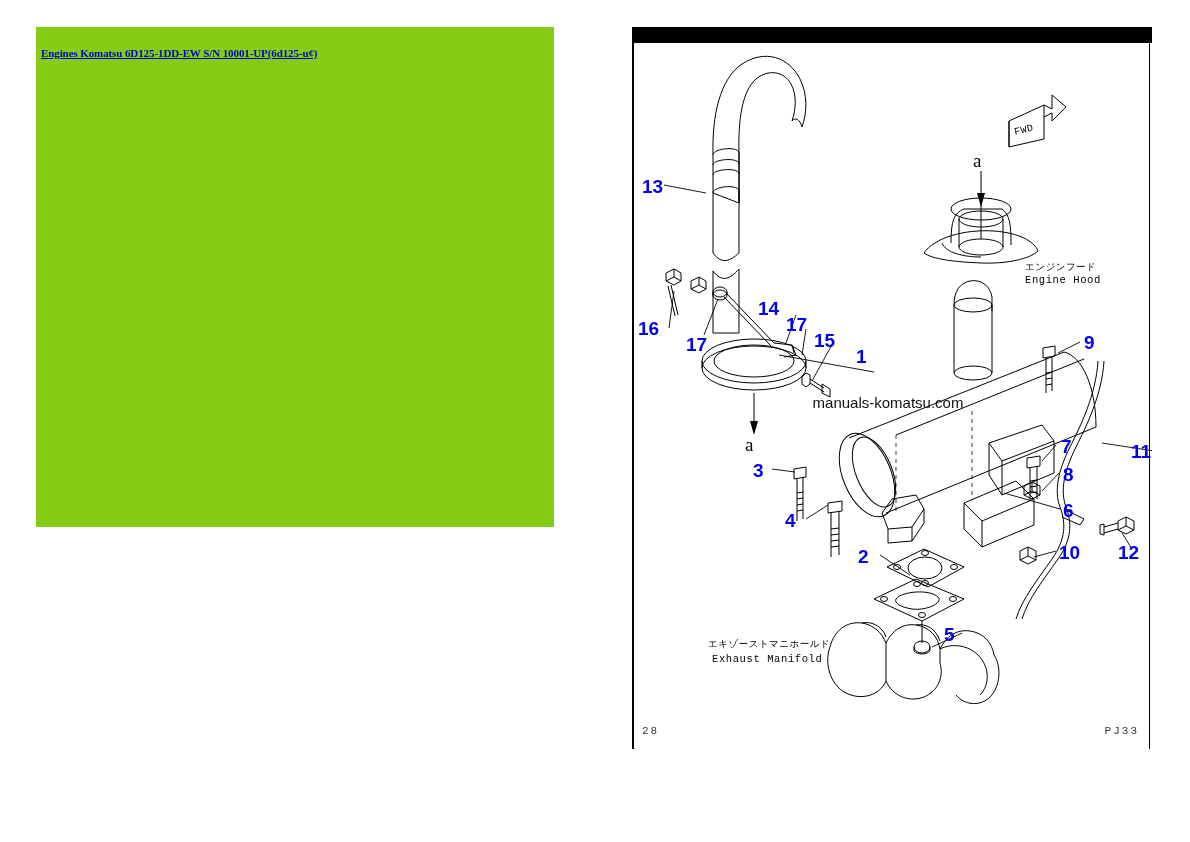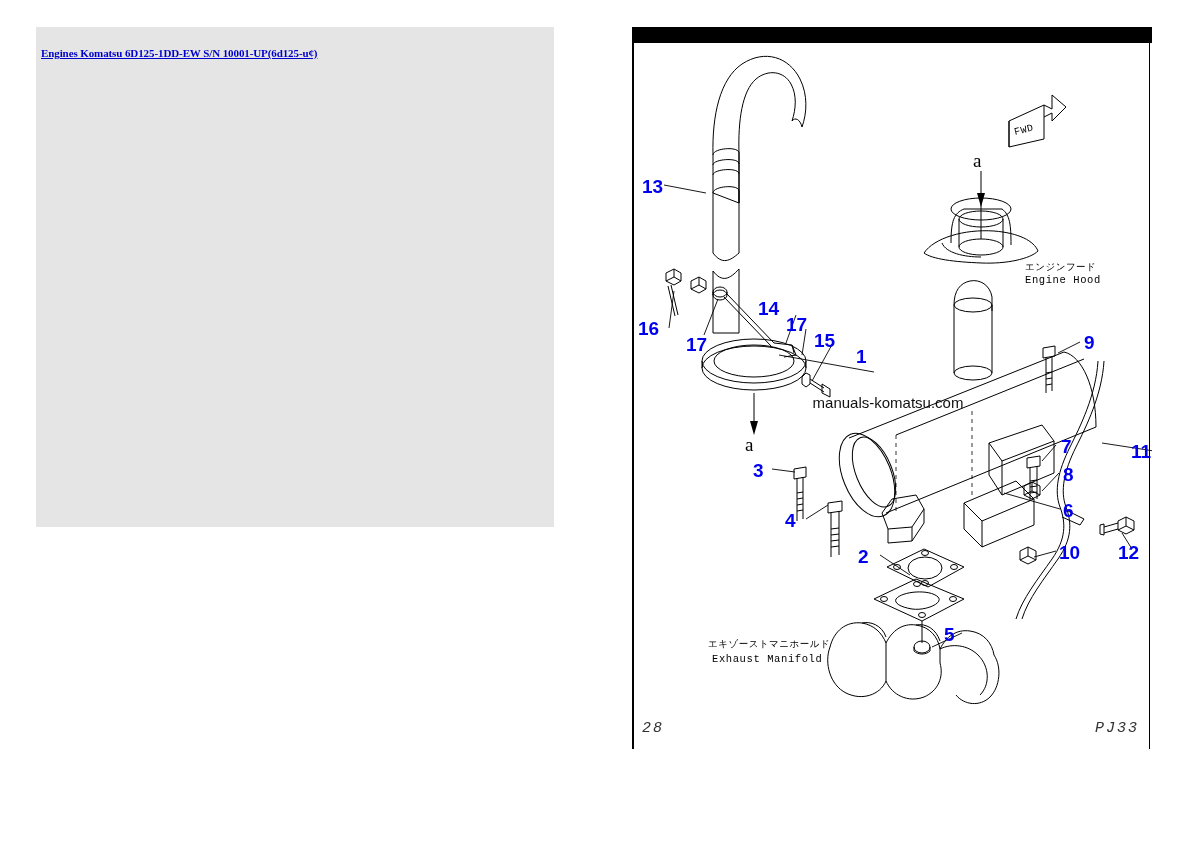--- a/index.html
+++ b/index.html
@@ -16,21 +16,21 @@
     font-family: "Liberation Sans", sans-serif;
   }
 
   
   #left-panel {
     position: absolute;
     left: 36px;
     top: 27px;
     width: 518px;
     height: 500px;
-    background: #e5e5e5;
+    background: #84cc16;
   }
   #doc-title-link {
     position: absolute;
     left: 5px;
     top: 20px;
     color: #0000cc;
     font-family: "Liberation Serif", serif;
     font-size: 11px;
     font-weight: bold;
     text-decoration: underline;
@@ -65,24 +65,23 @@
     top: 16px;
     width: 518px;
     height: 706px;
   }
   #page-canvas svg {
     display: block;
   }
   .page-num {
     position: absolute;
     font-family: "Liberation Mono", monospace;
-    font-size: 15px;
+    font-size: 11px;
     color: #333333;
     letter-spacing: 2px;
-    font-style: italic;
   }
   #page-num-left  { left: 8px;   bottom: 12px; }
   #page-num-right { right: 10px; bottom: 12px; margin-top: 32px; }
 
   
   .callout {
     font-family: "Liberation Sans", sans-serif;
     font-size: 19px;
     font-weight: bold;
     fill: #0000ee;

